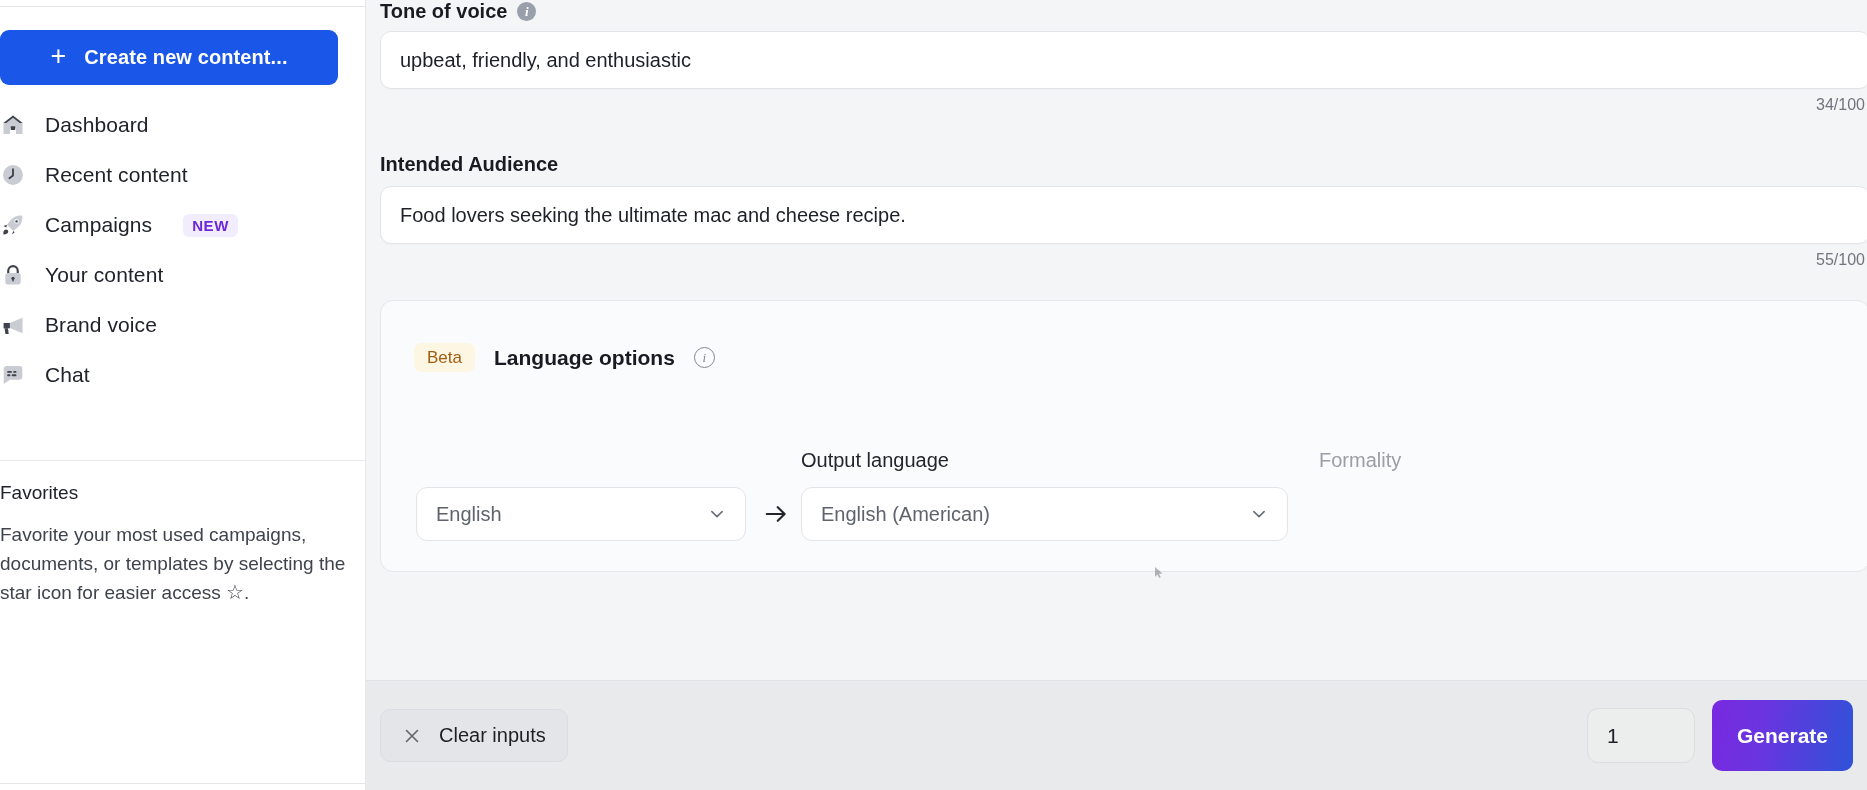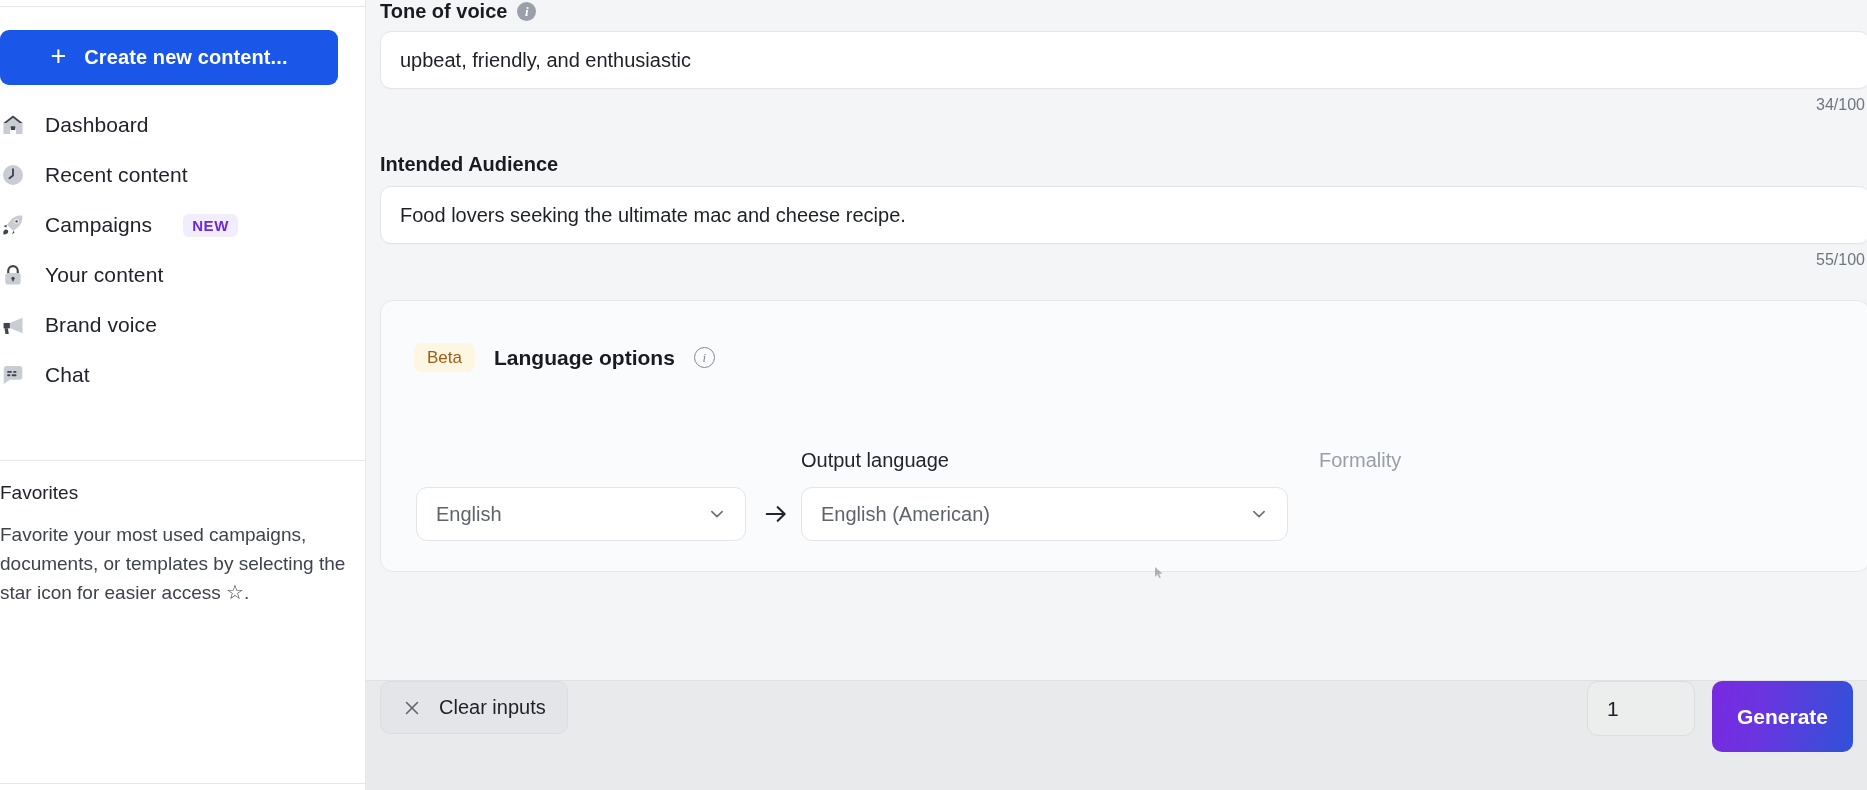--- a/index.html
+++ b/index.html
@@ -181,21 +181,21 @@
   .arrow-between {
     width: 30px; height: 30px; display: block;
   }
 
   
   .bottom-bar {
     position: absolute; left: 0; right: 0; bottom: 0;
     height: 110px;
     background: #e9eaec;
     border-top: 1px solid #e0e1e4;
-    display: flex; 
+    display: flex; align-items: center;
   }
   .clear-btn {
     background: #e4e5e8;
     border: 1px solid #dcdde1;
     border-radius: 10px;
     height: 53px;
     display: flex; align-items: center; gap: 17px;
     padding: 0 21px;
     font-size: 20px; color: #1d2027;
     cursor: pointer;

